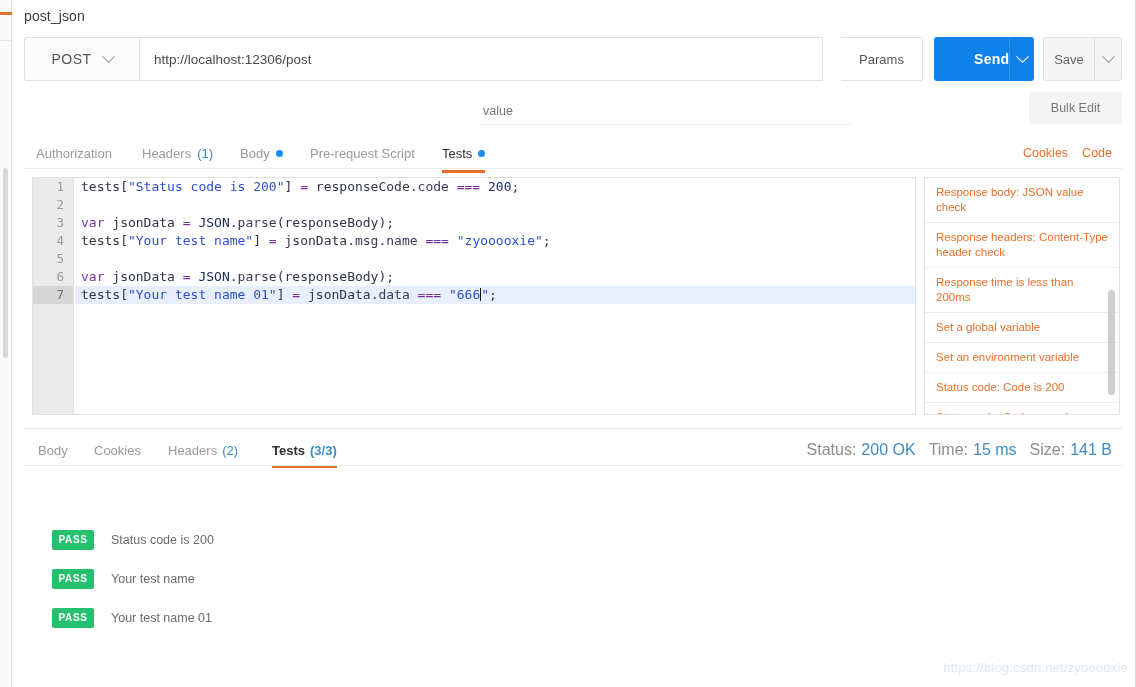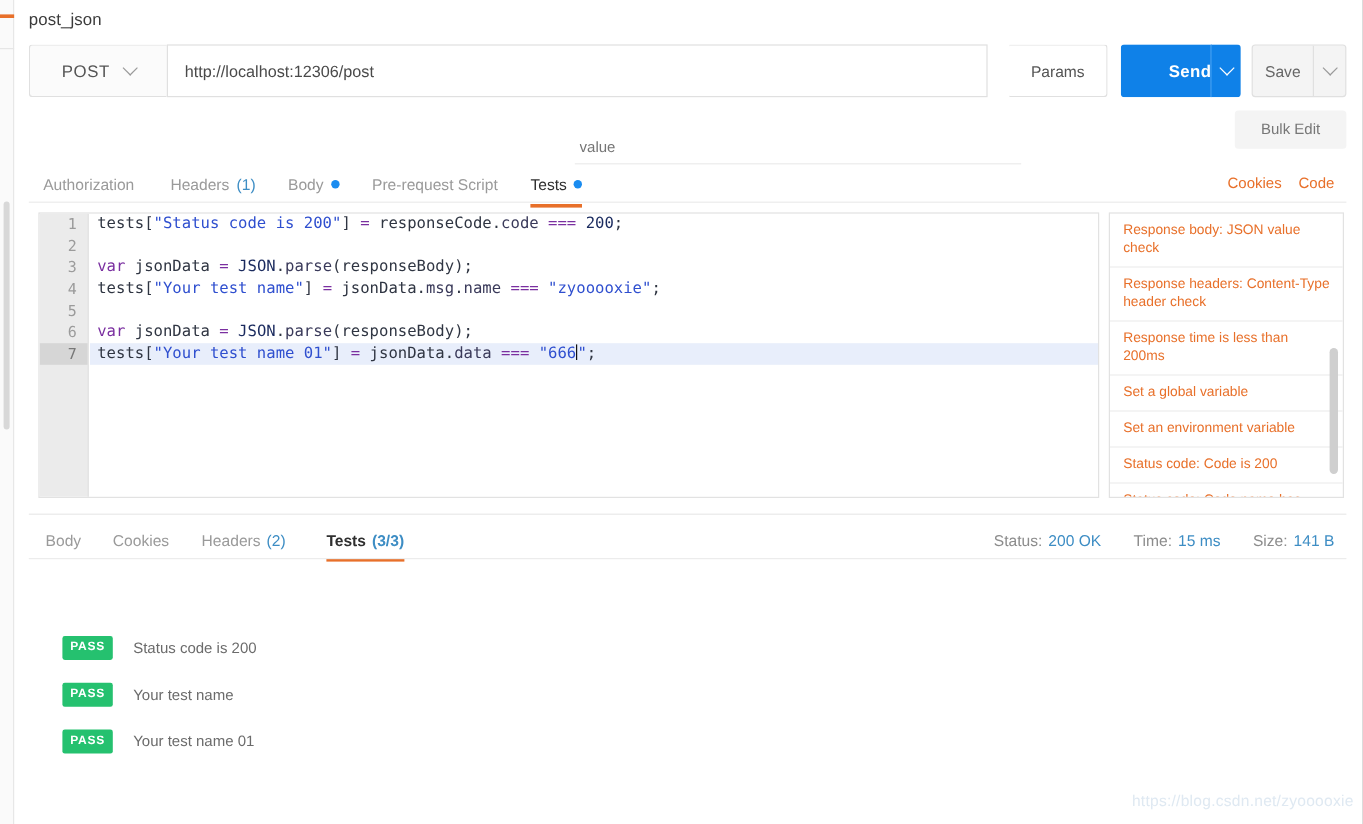--- a/index.html
+++ b/index.html
@@ -143,21 +143,21 @@
   .kv-row { position: absolute; left: 12px; top: 92px; width: 1098px; height: 40px; }
   .kv-input {
     position: absolute; top: 5px; height: 28px;
     border: none; border-bottom: 1px solid #ececec;
     font-size: 12.5px; color: #c2c2c2;
     background: transparent; outline: none;
     font-family: "Liberation Sans", sans-serif;
     padding: 0 4px;
   }
   .kv-key { left: 52px; width: 372px; }
-  .kv-val { left: 455px; width: 372px; margin-top: 12px; }
+  .kv-val { left: 455px; width: 372px; }
   .bulk-edit {
     position: absolute; left: 1005px; top: 0;
     width: 93px; height: 32px;
     background: #f4f4f4;
     border-radius: 3px;
     display: flex; align-items: center; justify-content: center;
     font-size: 12.5px; color: #777;
   }
 
   
@@ -281,22 +281,22 @@
     display: flex; align-items: center; gap: 5px;
     white-space: nowrap;
   }
   .resp-tab.active { color: #2f2f2f; font-weight: bold; }
   .resp-tab .underline {
     position: absolute; left: 0; bottom: -4px;
     width: 100%; height: 3px; background: #e8702a;
   }
   .resp-meta {
     position: absolute; right: 10px; top: 0;
-    height: 28px; display: flex; align-items: center; gap: 27px;
-    font-size: 13px; color: #8c8c8c;
+    height: 28px; display: flex; align-items: center; gap: 13px;
+    font-size: 16px; color: #8c8c8c;
   }
   .resp-meta b { color: #3d8dc4; font-weight: normal; margin-left: 5px; }
   .resp-rule {
     position: absolute; left: 12px; top: 465px;
     width: 1098px; height: 1px; background: #ececec;
   }
 
   
   .filters {
     position: absolute; left: 20px; top: 478px;

